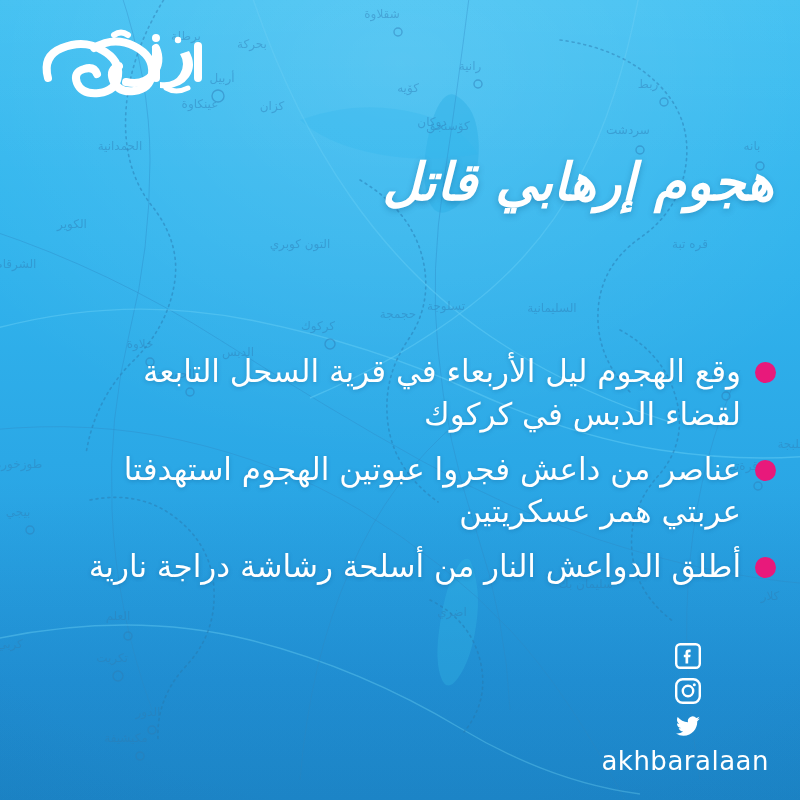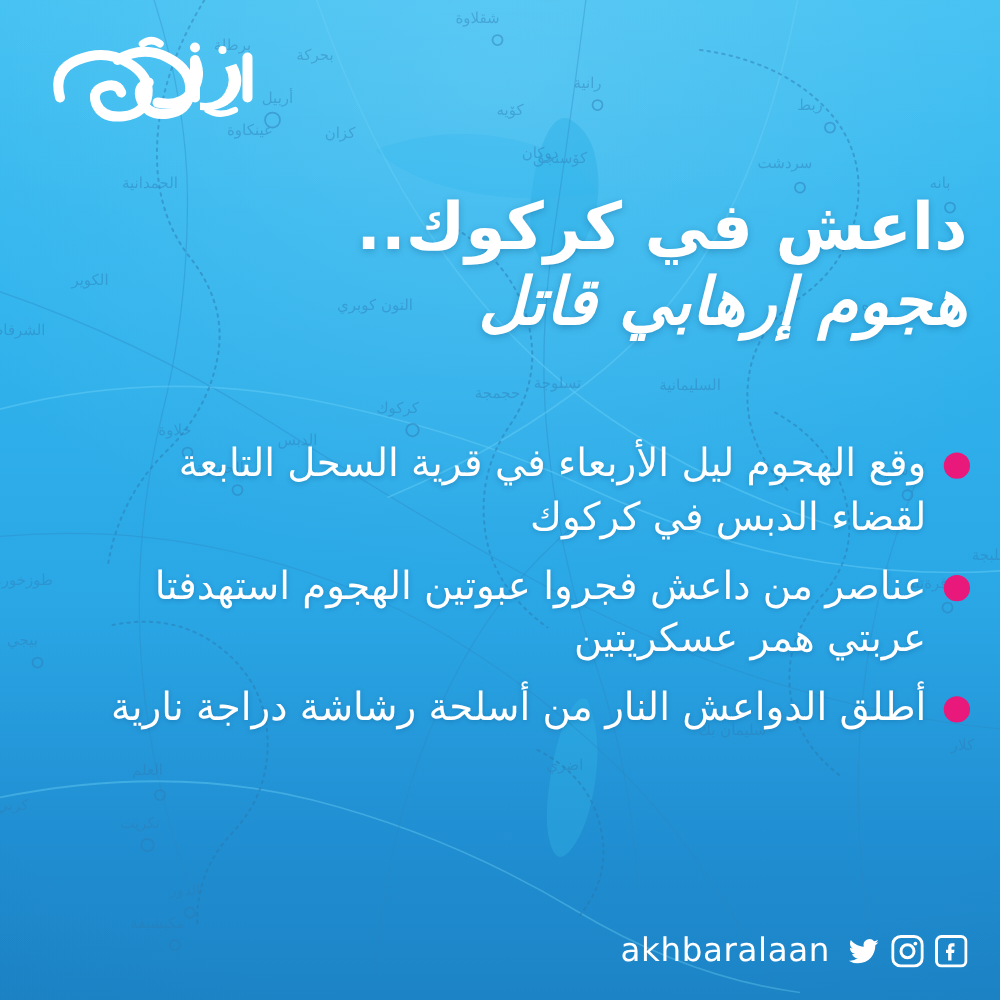--- a/index.html
+++ b/index.html
@@ -68,21 +68,21 @@
     background:#e8197b;margin-top:12px;margin-left:14px;
   }
   .btext{
     flex:1 1 auto;font-size:31px;line-height:1.38;font-weight:500;
     text-shadow:0 1px 4px rgba(10,70,115,.28);
   }
 
   
   .footer{
     position:absolute;right:26px;bottom:26px;
-    display:flex;align-items:center;gap:9px;
+    display:flex;flex-direction:column;align-items:center;gap:9px;
   }
   .sicon{width:26px;height:26px;display:block;}
   .handle{
     color:#ffffff;font-size:26px;line-height:1;
     letter-spacing:.5px;margin-right:5px;
     direction:ltr;font-weight:400;
   }
 </style>
 </head>
 <body>
@@ -192,21 +192,20 @@
         <path d="M132 56 q14 2 20 -8 q6 -10 0 -20 l9 -3 q8 14 0 26 q-9 13 -29 11 z"></path>
         <rect x="166" y="16" width="8" height="40" rx="4"></rect>
         <circle cx="128" cy="12" r="4"></circle>
         <circle cx="150" cy="14" r="3.2"></circle>
         <path d="M138 62 q10 6 22 0" stroke="#ffffff" stroke-width="5" fill="none" stroke-linecap="round"></path>
       </g>
     </svg>
   </div>
 
   <div class="headline">
-    <span class="l1">داعش في كركوك..</span>
     <span class="l2">هجوم إرهابي قاتل</span>
   </div>
 
   <div class="bullets">
 
     <div class="bullet">
       <span class="dot"></span>
       <span class="btext">وقع الهجوم  ليل الأربعاء في قرية السحل التابعة لقضاء الدبس في كركوك</span>
     </div>
 

